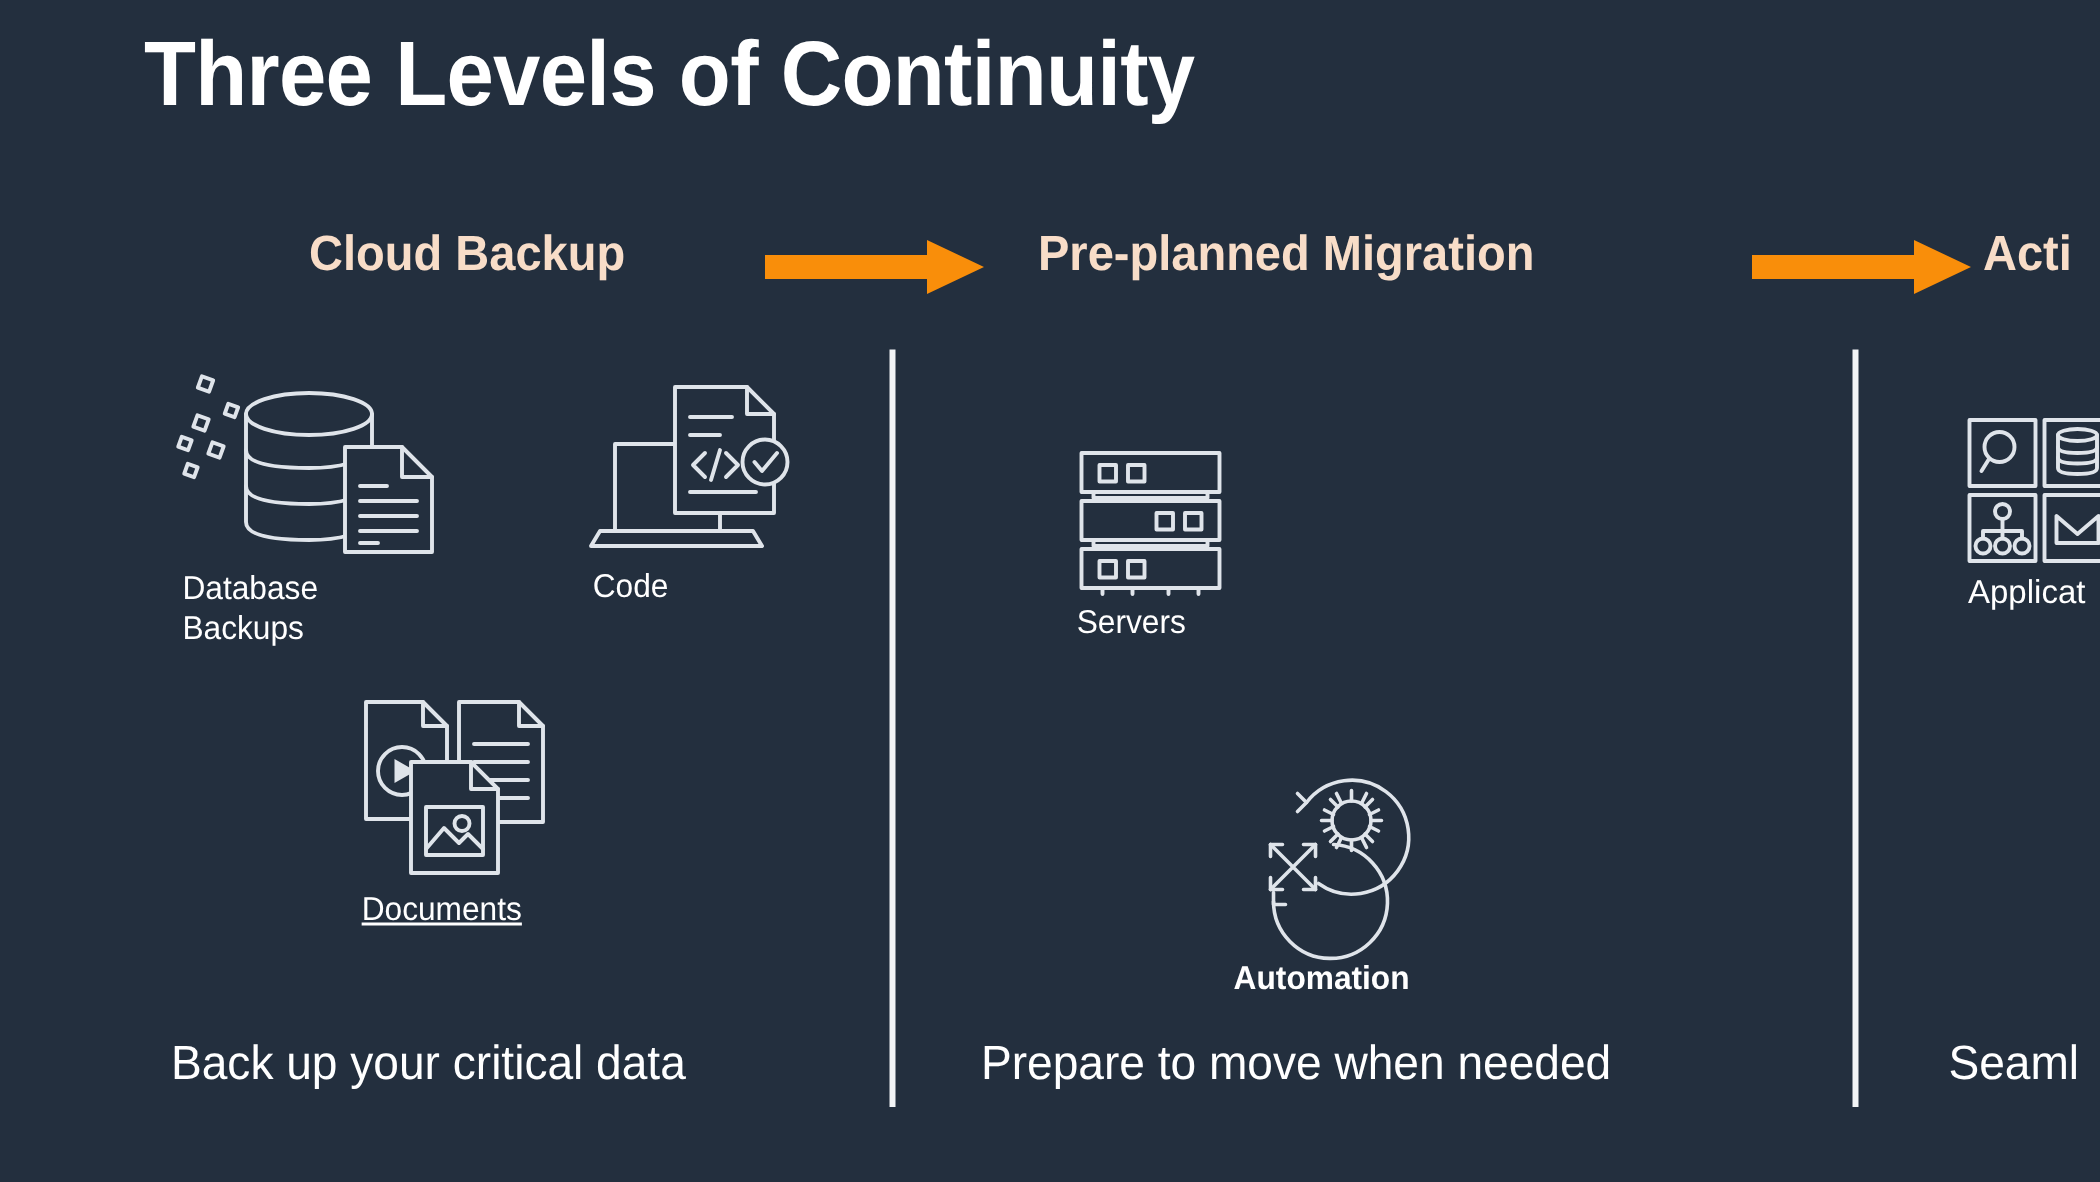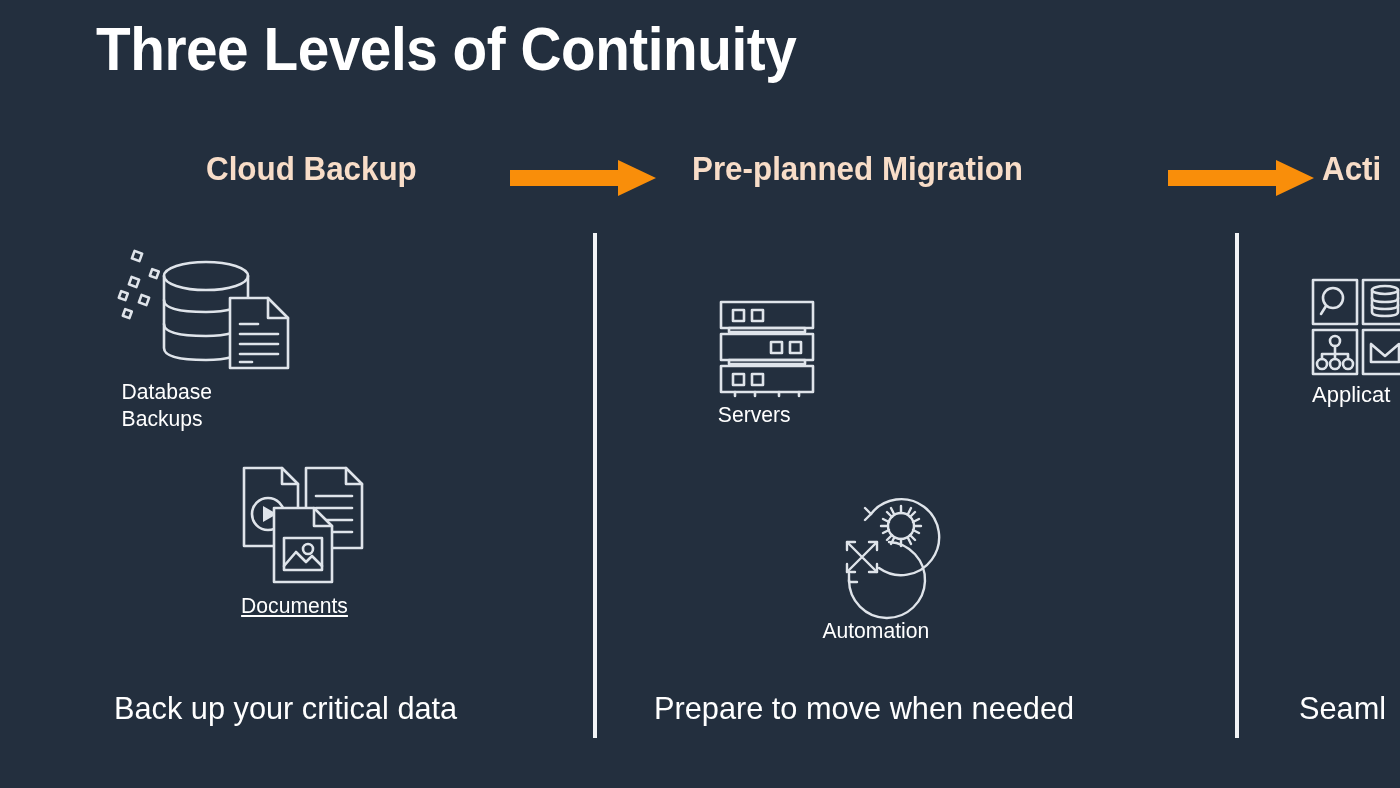--- a/index.html
+++ b/index.html
@@ -78,21 +78,21 @@
     color:#ffffff;
     white-space:pre-line;
     transform:scaleX(0.96);
   }
   
   .i-dbbackups{ left:118px;  top:248px; width:180px; }
   .i-code     { left:392px;  top:252px; width:155px; }
   .i-docs     { left:238px;  top:462px; width:155px;text-decoration:underline; }
   .i-servers  { left:118px;  top:274px; width:140px; }
   .i-databases{ left:372px;  top:272px; width:140px; }
-  .i-automation{left:222px;  top:460px; width:170px; }
+  .i-automation{left:222px;  top:481px; width:170px;font-weight:bold; }
   .i-apps     { left:72px;   top:278px; width:160px; text-align:left;}
   .i-apps .item-label{ transform:none; margin-left:1px; }
   .i-apps .glyph{ margin:0; }
 
   
   .caption{
     position:absolute;
     top:690px;
     font-size:32px;
     color:#ffffff;
@@ -159,20 +159,43 @@
         <path d="M122 86 L160 86"></path>
         <path d="M122 96 L160 96"></path>
         <path d="M122 106 L160 106"></path>
         <path d="M122 114 L134 114"></path>
       </svg>
     </span>
     <span class="item-label">Database
 Backups</span>
   </div>
 
+  <div class="item i-code">
+    <span class="glyph">
+      <svg width="150" height="120" viewBox="0 0 150 120" fill="none" stroke="#dfe4ea" stroke-width="2.6" stroke-linecap="round" stroke-linejoin="round">
+
+        <path d="M18 44 L88 44 L88 102 L18 102 Z"></path>
+        <path d="M8 102 L110 102 L116 112 L2 112 Z" fill="#232f3e"></path>
+
+        <path d="M58 6 L106 6 L124 24 L124 90 L58 90 Z" fill="#232f3e"></path>
+        <path d="M106 6 L106 24 L124 24"></path>
+        <path d="M68 26 L96 26"></path>
+        <path d="M68 38 L88 38"></path>
+        <path d="M68 76 L112 76"></path>
+
+        <path d="M78 50 L70 58 L78 66"></path>
+        <path d="M92 50 L100 58 L92 66"></path>
+        <path d="M88 48 L82 68"></path>
+
+        <circle cx="118" cy="56" r="15" fill="#232f3e"></circle>
+        <path d="M111 56 L116 62 L126 50"></path>
+      </svg>
+    </span>
+    <span class="item-label">Code</span>
+  </div>
 
   <div class="item i-docs">
     <span class="glyph">
       <svg width="130" height="125" viewBox="0 0 130 125" fill="none" stroke="#dfe4ea" stroke-width="2.6" stroke-linecap="round" stroke-linejoin="round">
 
         <path d="M6 6 L44 6 L60 22 L60 84 L6 84 Z" fill="#232f3e"></path>
         <path d="M44 6 L44 22 L60 22"></path>
         <circle cx="30" cy="52" r="16"></circle>
         <path d="M25 44 L39 52 L25 60 Z" fill="#dfe4ea" stroke="none"></path>
 

